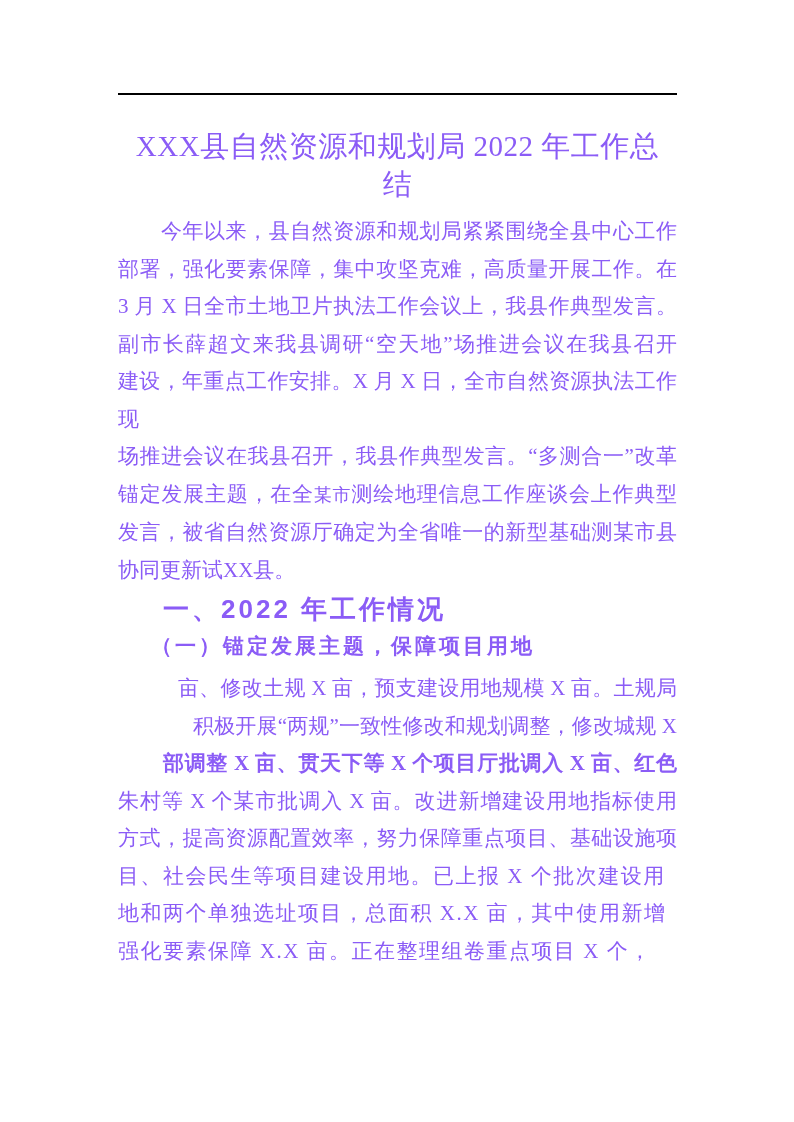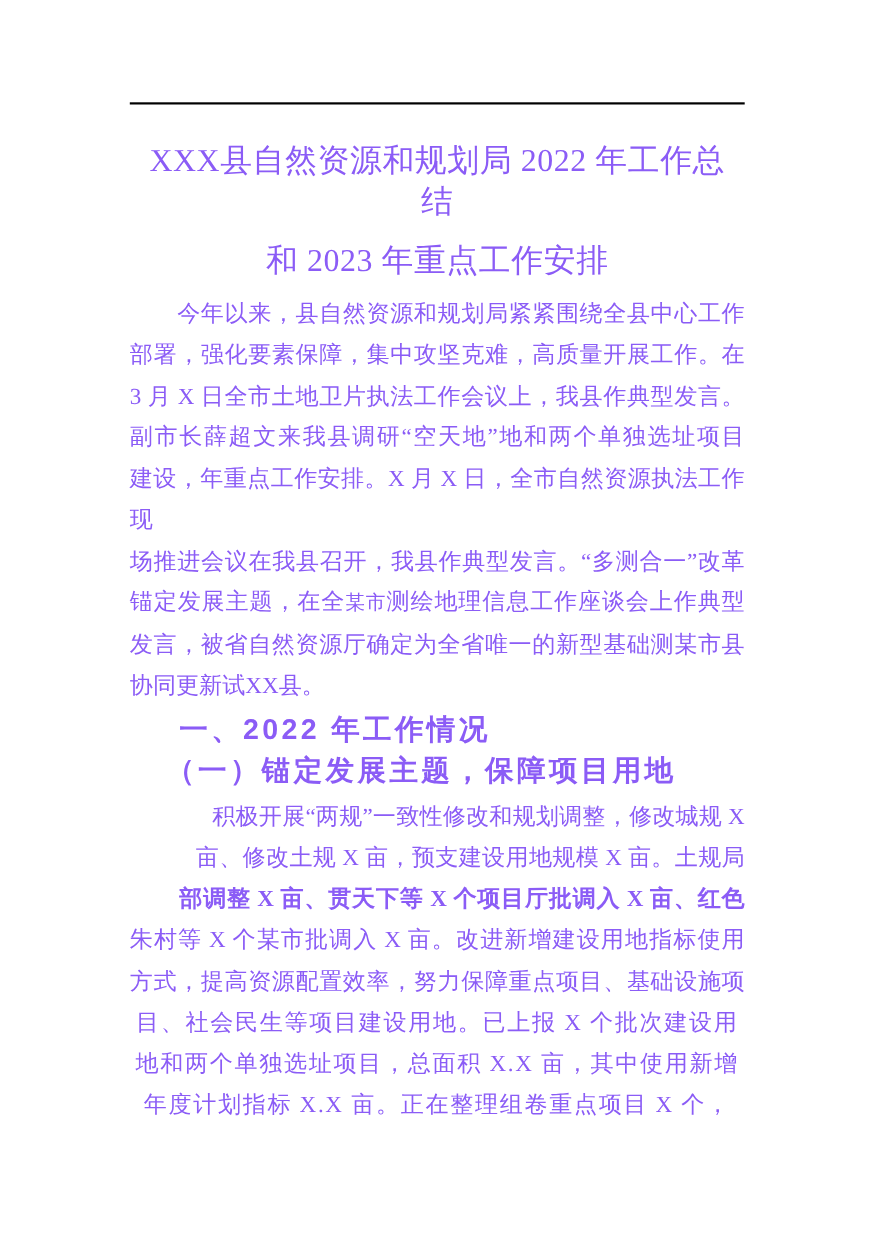--- a/index.html
+++ b/index.html
@@ -49,38 +49,37 @@
   .para2 { margin-top: 4px; }
   .line {
     min-height: 37.5px;
   }
   .just {
     text-align: justify;
     text-align-last: justify;
   }
   .loose {
     letter-spacing: 1.5px;
-    text-align: center;
   }
   .small-inline {
     font-size: 18px;
   }
   .heading1 {
     margin-top: 2px;
     font-family: "Liberation Sans", "DejaVu Sans", sans-serif;
     font-weight: 700;
     font-size: 26px;
     line-height: 37.5px;
     padding-left: 45px;
     letter-spacing: 3px;
   }
   .heading2 {
-    font-family: Liberation Sans, sans-serif;
+    font-family: Liberation Mono, monospace;
     font-weight: 700;
-    font-size: 26px;
+    font-size: 21px;
     line-height: 37.5px;
     padding-left: 33px;
     letter-spacing: 3px;
   }
   .ind-a { padding-left: 75px; }
   .ind-b { padding-left: 60px; }
   .ind-c { padding-left: 45px; font-weight: bold; }
 </style>
 </head>
 <body>
@@ -89,45 +88,42 @@
 
   <div class="header-rule"></div>
 
   <div class="content">
 
     <div class="title-block">
       <div class="line">XXX县自然资源和规划局 2022 年工作总</div>
       <div class="line">结</div>
     </div>
 
-    <div class="title-block title-sub">
-      <div class="line">和 2023 年重点工作安排</div>
-    </div>
 
     <div class="para para1">
       <div class="line just">　　今年以来，县自然资源和规划局紧紧围绕全县中心工作</div>
       <div class="line just">部署，强化要素保障，集中攻坚克难，高质量开展工作。在</div>
       <div class="line just">3 月 X 日全市土地卫片执法工作会议上，我县作典型发言。</div>
-      <div class="line just">副市长薛超文来我县调研“空天地”地和两个单独选址项目</div>
+      <div class="line just">副市长薛超文来我县调研“空天地”场推进会议在我县召开</div>
       <div class="line just">建设，年重点工作安排。X 月 X 日，全市自然资源执法工作现</div>
       <div class="line just">场推进会议在我县召开，我县作典型发言。“多测合一”改革</div>
       <div class="line just"><span>锚定发展主题，在全</span><span class="small-inline">某市</span><span>测绘地理信息工作座谈会上作典型</span></div>
       <div class="line just">发言，被省自然资源厅确定为全省唯一的新型基础测某市县</div>
       <div class="line">协同更新试XX县。</div>
     </div>
 
     <div class="heading1">一、2022 年工作情况</div>
 
     <div class="heading2">（一）锚定发展主题，保障项目用地</div>
 
     <div class="para para2">
+      <div class="line just ind-b">亩、修改土规 X 亩，预支建设用地规模 X 亩。土规局</div>
       <div class="line just ind-a">积极开展“两规”一致性修改和规划调整，修改城规 X</div>
-      <div class="line just ind-b">亩、修改土规 X 亩，预支建设用地规模 X 亩。土规局</div>
       <div class="line just ind-c">部调整 X 亩、贯天下等 X 个项目厅批调入 X 亩、红色</div>
       <div class="line just">朱村等 X 个某市批调入 X 亩。改进新增建设用地指标使用</div>
       <div class="line just">方式，提高资源配置效率，努力保障重点项目、基础设施项</div>
       <div class="line loose">目、社会民生等项目建设用地。已上报 X 个批次建设用</div>
       <div class="line loose">地和两个单独选址项目，总面积 X.X 亩，其中使用新增</div>
-      <div class="line loose">年度计划指标 X.X 亩。正在整理组卷重点项目 X 个，</div>
+      <div class="line loose">强化要素保障 X.X 亩。正在整理组卷重点项目 X 个，</div>
     </div>
 
   </div>
 </div>
 
 </body></html>

